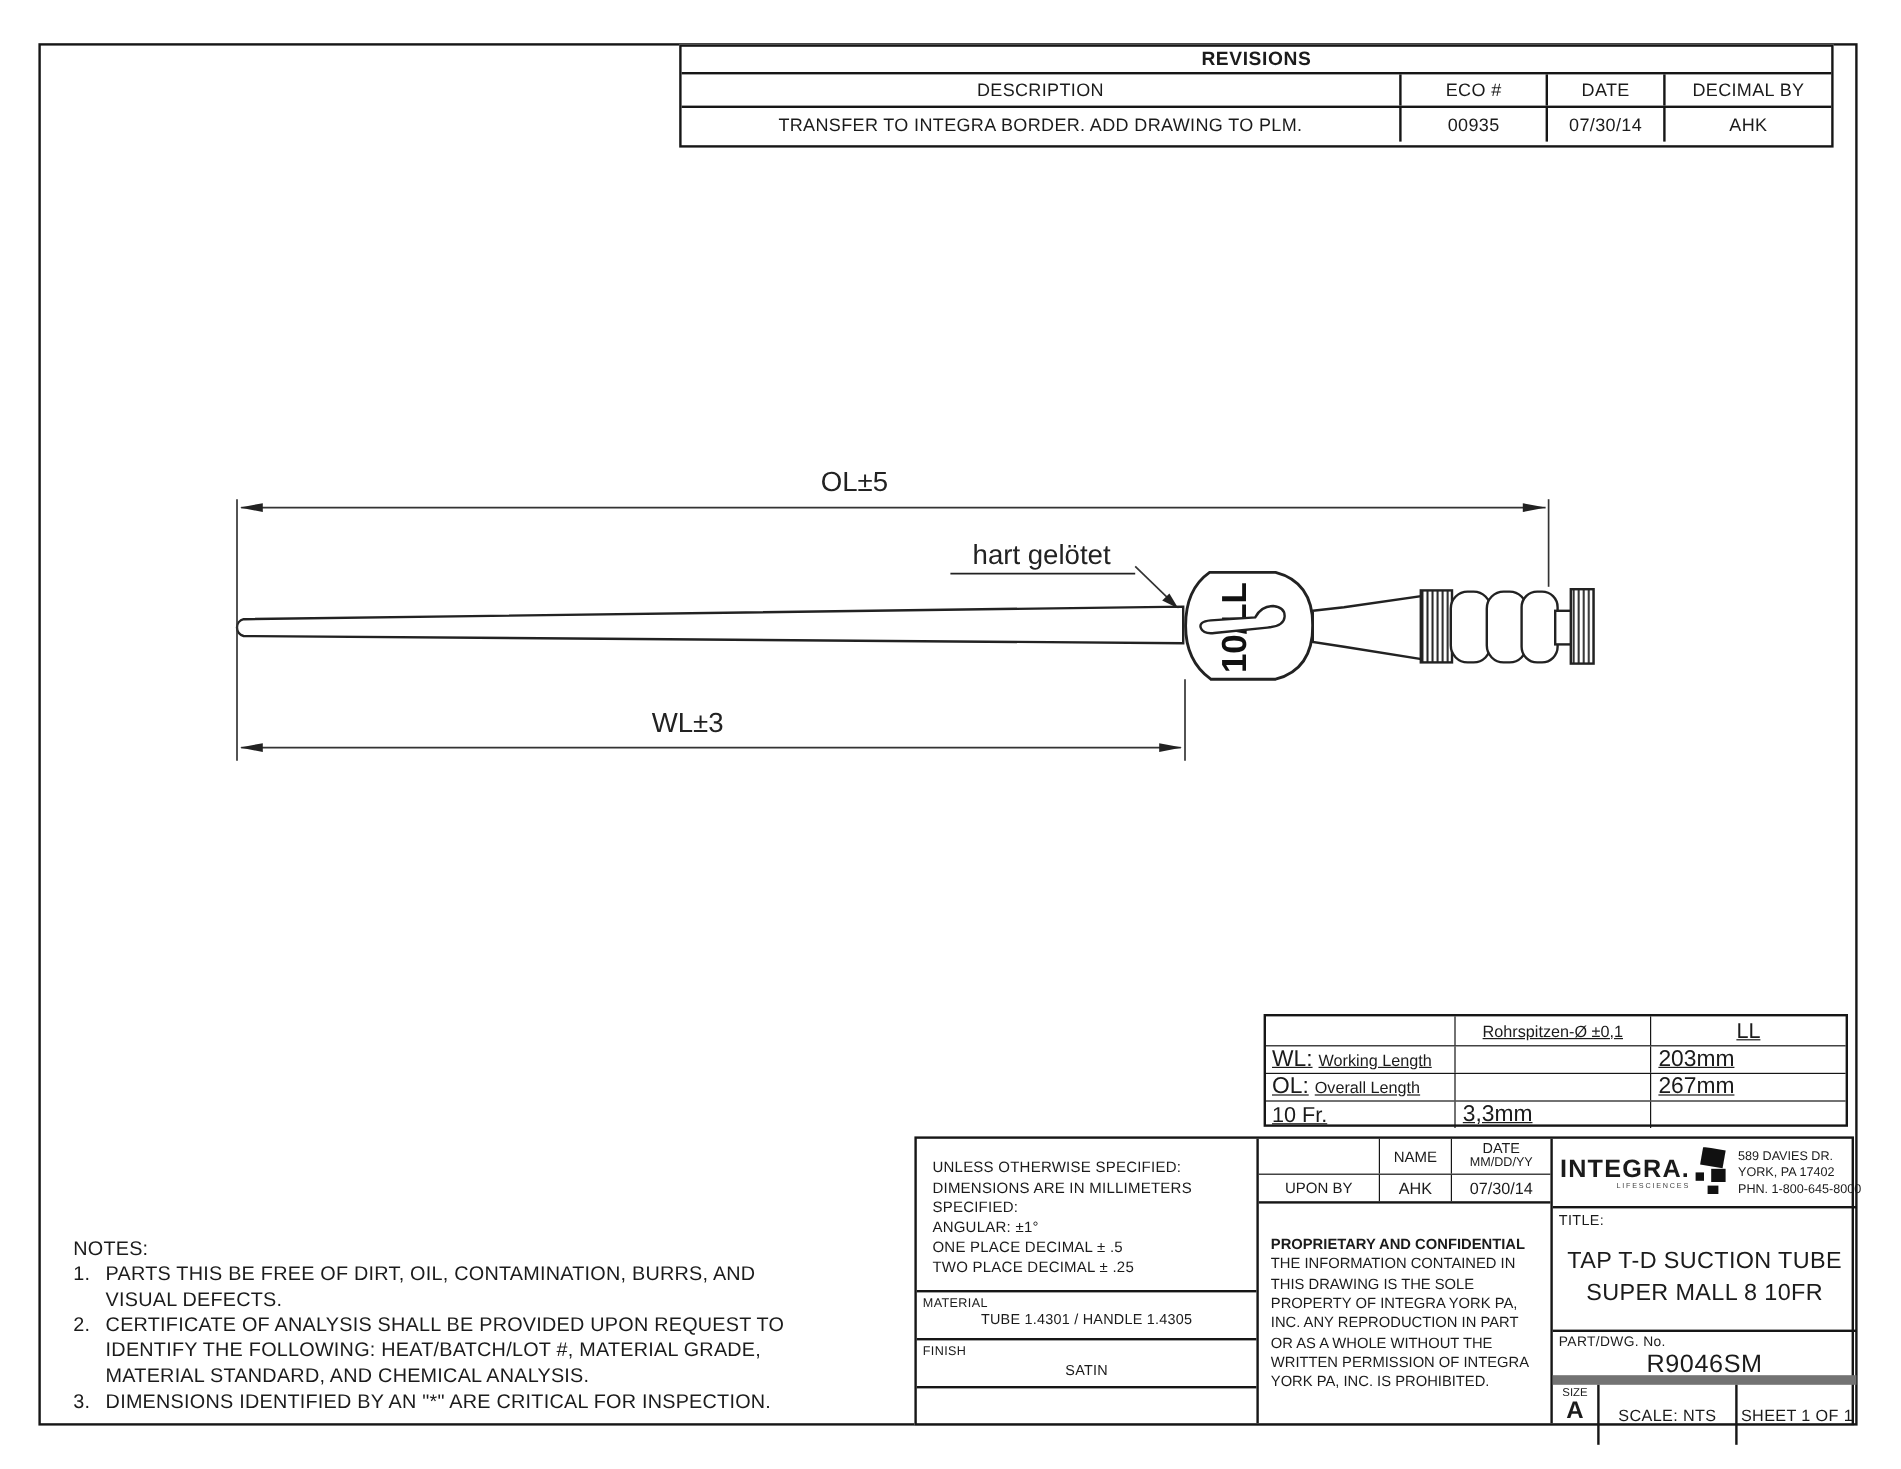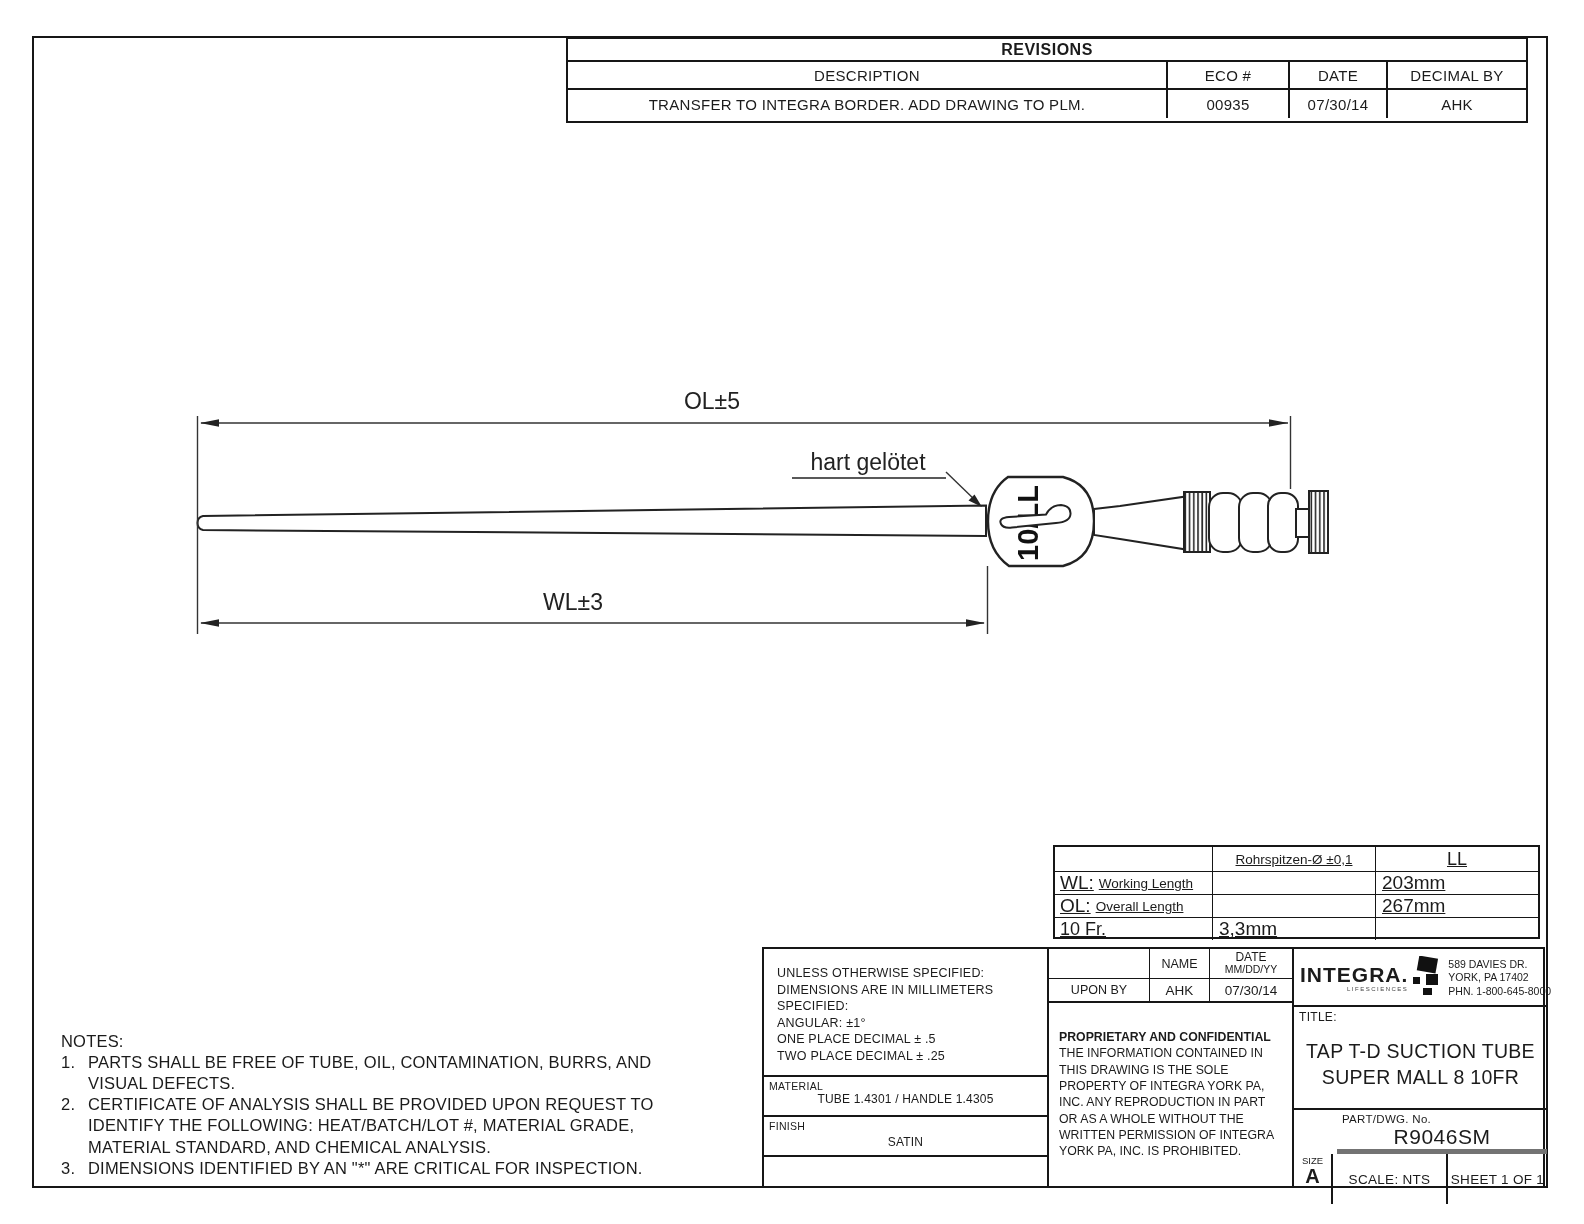--- a/index.html
+++ b/index.html
@@ -57,21 +57,21 @@
   #propbox { padding:26px 8px 0 10px; font-size:12.3px; line-height:1.33; }
   #propbox .prop-title { font-weight:bold; }
   
   #logobox { height:58px; border-bottom:2px solid #161616; display:flex; align-items:center; padding:2px 4px 0 6px; }
   .wordmark { font-weight:bold; font-size:21px; letter-spacing:1px; line-height:1; }
   .wordmark-sub { font-size:6px; letter-spacing:1.5px; color:#444; text-align:right; margin-top:1px; }
   .addr { font-size:10.5px; line-height:1.3; margin-left:6px; white-space:nowrap; }
   #titlebox { height:103px; border-bottom:2px solid #161616; }
   .title-line { text-align:center; font-size:19.5px; letter-spacing:.3px; line-height:1.35; }
   #titlebox .tiny-label { margin-bottom:14px; }
-  #partbox { height:44px; border-bottom:5px solid #737373;margin-left:43px; }
+  #partbox { height:44px; border-bottom:8px solid #737373; }
   .part-val { text-align:center; font-size:21px; letter-spacing:.5px; }
   #sizerow { display:flex; height:50px; }
   #sizecell { width:39px; border-right:2px solid #161616; text-align:center; }
   #sizecell .sz-l { font-size:9.5px; line-height:1; padding-top:2px; }
   #sizecell .sz-v { font-size:20px; font-weight:bold; line-height:1; }
   #scalecell { width:115px; border-right:2px solid #161616; display:flex; align-items:center; justify-content:center; font-size:13.5px; letter-spacing:.3px; }
   #sheetcell { flex:1; display:flex; align-items:center; justify-content:center; font-size:13.5px; letter-spacing:.3px; }
 
   
   #notes { left:61px; top:1031px; width:600px; font-size:16.5px; line-height:1.28; letter-spacing:.2px; }
@@ -263,21 +263,21 @@
       <div id="scalecell">SCALE: NTS</div>
       <div id="sheetcell">SHEET 1 OF 1</div>
     </div>
   </div>
 </div>
 
 <div class="abs" id="notes">
   <div>NOTES:</div>
   <div class="note-item">
     <span class="note-num">1.</span>
-    <span class="note-text">PARTS SHALL BE FREE OF TUBE, OIL, CONTAMINATION, BURRS, AND VISUAL DEFECTS.</span>
+    <span class="note-text">PARTS THIS BE FREE OF DIRT, OIL, CONTAMINATION, BURRS, AND VISUAL DEFECTS.</span>
   </div>
   <div class="note-item">
     <span class="note-num">2.</span>
     <span class="note-text">CERTIFICATE OF ANALYSIS SHALL BE PROVIDED UPON REQUEST TO IDENTIFY THE FOLLOWING: HEAT/BATCH/LOT #, MATERIAL GRADE, MATERIAL STANDARD, AND CHEMICAL ANALYSIS.</span>
   </div>
   <div class="note-item">
     <span class="note-num">3.</span>
     <span class="note-text">DIMENSIONS IDENTIFIED BY AN "*" ARE CRITICAL FOR INSPECTION.</span>
   </div>
 </div>

